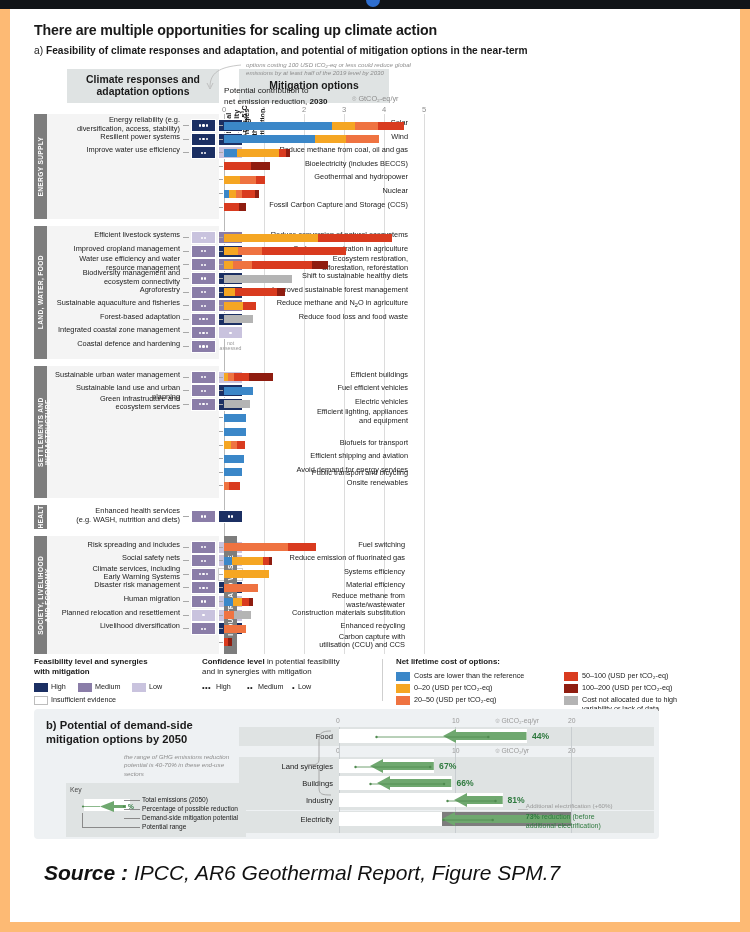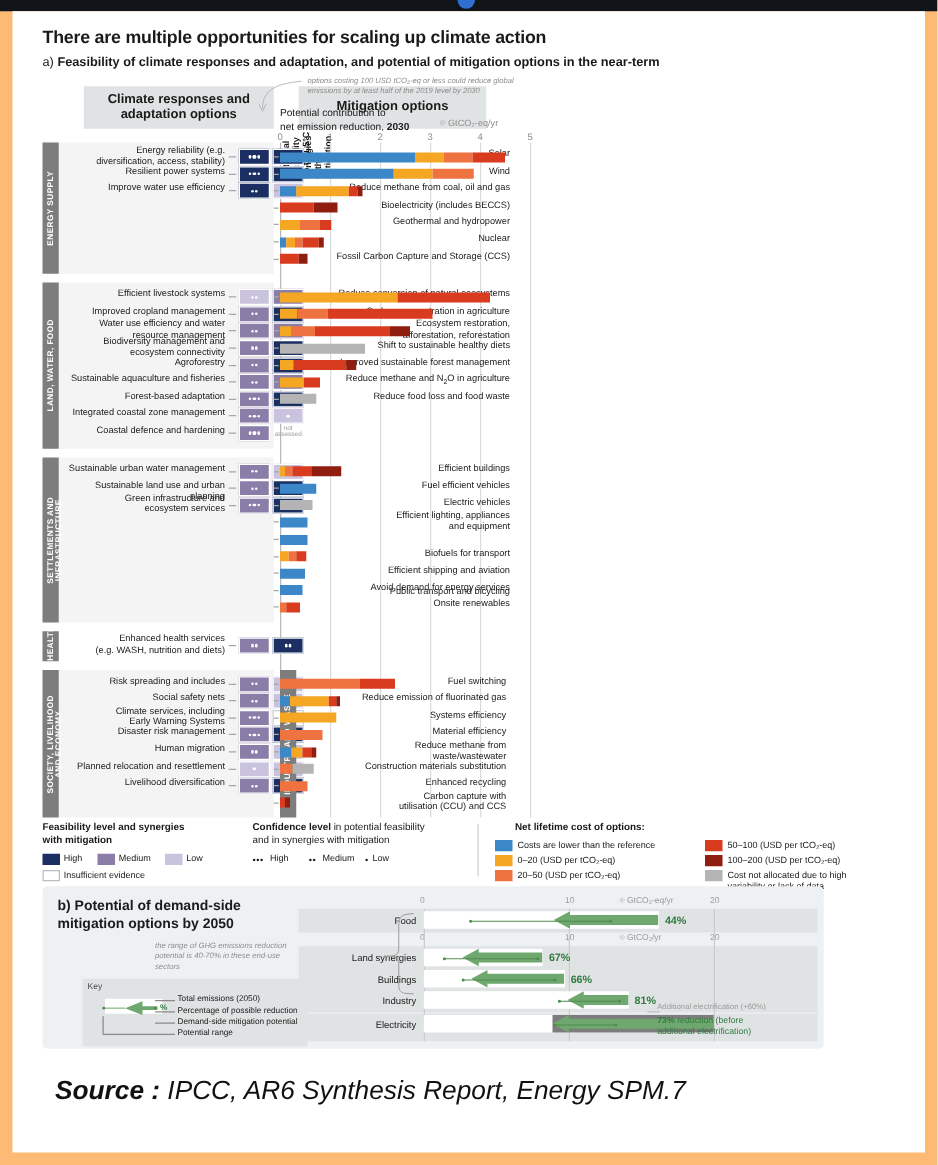--- a/index.html
+++ b/index.html
@@ -597,21 +597,21 @@
         <div class="swatch sw-out" style="left: 0px; top: 39px;"></div>
         <div class="lg-s" style="left: 17px; top: 39px;">Insufficient evidence</div>
         <div class="lg-t" style="left: 168px; top: 0px; width: 165px;"><b>Confidence level</b> in potential feasibility<br>and in synergies with mitigation</div>
         <div class="dots" style="left: 168px; top: 26px;">•••</div>
         <div class="lg-s" style="left: 182px; top: 26px;">High</div>
         <div class="dots" style="left: 213px; top: 26px;">••</div>
         <div class="lg-s" style="left: 224px; top: 26px;">Medium</div>
         <div class="dots" style="left: 258px; top: 26px;">•</div>
         <div class="lg-s" style="left: 264px; top: 26px;">Low</div>
         <div class="vdiv" style="left: 348px;"></div>
-        <div class="lg-t" style="left: 378px; top: 0px;"><b>Net lifetime cost of options:</b></div>
+        <div class="lg-t" style="left: 362px; top: 0px;"><b>Net lifetime cost of options:</b></div>
         <div class="swatch" style="left: 362px; top: 15px; background: rgb(59, 135, 200); height: 9px;"></div>
         <div class="lg-s" style="left: 380px; top: 15px; width: 150px;">Costs are lower than the reference</div>
         <div class="swatch" style="left: 362px; top: 27px; background: rgb(245, 166, 35); height: 9px;"></div>
         <div class="lg-s" style="left: 380px; top: 27px; width: 150px;">0–20 (USD per tCO₂-eq)</div>
         <div class="swatch" style="left: 362px; top: 39px; background: rgb(239, 115, 65); height: 9px;"></div>
         <div class="lg-s" style="left: 380px; top: 39px; width: 150px;">20–50 (USD per tCO₂-eq)</div>
         <div class="swatch" style="left: 530px; top: 15px; background: rgb(217, 59, 31); height: 9px;"></div>
         <div class="lg-s" style="left: 548px; top: 15px; width: 150px;">50–100 (USD per tCO₂-eq)</div>
         <div class="swatch" style="left: 530px; top: 27px; background: rgb(143, 29, 16); height: 9px;"></div>
         <div class="lg-s" style="left: 548px; top: 27px; width: 150px;">100–200 (USD per tCO₂-eq)</div>
@@ -717,16 +717,16 @@
           </svg>
           <div class="elecpct" style="left: 286.76px; top: 98px; width: 115px;"><b>73%</b><span> reduction (before</span><br><span>additional electrification)</span></div>
           <svg width="40" height="70" style="position: absolute; left: 62px; top: 14px;">
             <path d="M 30 2 C 18 2 18 6 18 14 L 18 30 C 18 36 14 36 6 36 C 14 36 18 36 18 42 L 18 56 C 18 64 18 66 30 66" stroke="#9a9a9a" fill="none" stroke-width="0.8"></path>
           </svg>
         </div>
       </div>
 
     <div class="source">
       <b>Source :</b>
-      <span>IPCC, AR6 Synthesis Report, Energy SPM.7</span>
+      <span>IPCC, AR6 Geothermal Report, Figure SPM.7</span>
     </div>
   </div>
 </div>
 
 </body></html>

